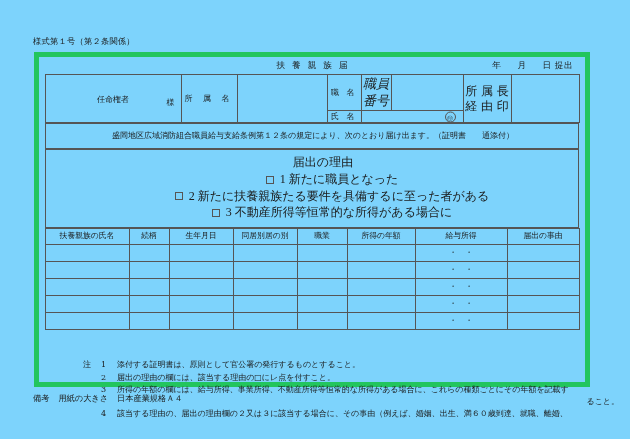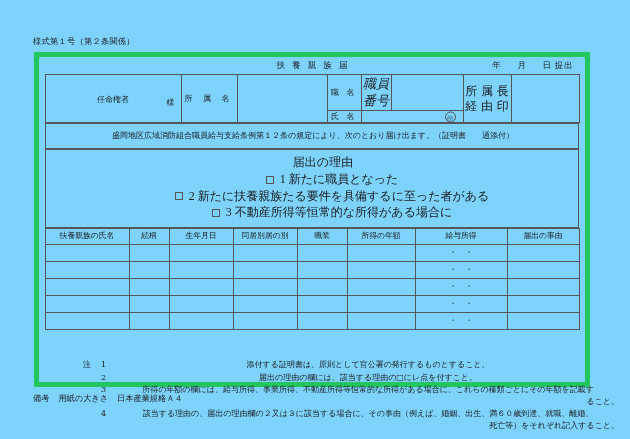--- a/index.html
+++ b/index.html
@@ -150,21 +150,21 @@
     margin-bottom: 1px;
   }
   .note .n-kanji {
     position: absolute;
     left: 0; top: 0;
   }
   .note .n-num {
     position: absolute;
     left: 18px; top: 0;
   }
-  .note .n-body { display: block; text-align: center; }
+  .note .n-body { display: block; }
   .note .n-cont { display: block; padding-left: 10px; text-align: right; }
   
   .footer {
     position: absolute;
     left: 33px;
     top: 393px;
     font-size: 8.2px;
     white-space: nowrap;
     text-align: center;
   }
@@ -339,21 +339,20 @@
         <span class="n-body">届出の理由の欄には、該当する理由の□にレ点を付すこと。</span>
       </div>
       <div class="note">
         <span class="n-num">3</span>
         <span class="n-body">所得の年額の欄には、給与所得、事業所得、不動産所得等恒常的な所得がある場合に、これらの種類ごとにその年額を記載す</span>
         <span class="n-cont">ること。</span>
       </div>
       <div class="note">
         <span class="n-num">4</span>
         <span class="n-body">該当する理由の、届出の理由欄の２又は３に該当する場合に、その事由（例えば、婚姻、出生、満６０歳到達、就職、離婚、</span>
-        <span class="n-cont">死亡等）をそれぞれ記入すること。</span>
       </div>
     </div>
 
   </div>
 
   <div class="footer">
     <span>備考</span><span class="gap"></span><span>用紙の大きさ</span><span class="gap"></span><span>日本産業規格Ａ４</span>
   </div>
 
 </div>

